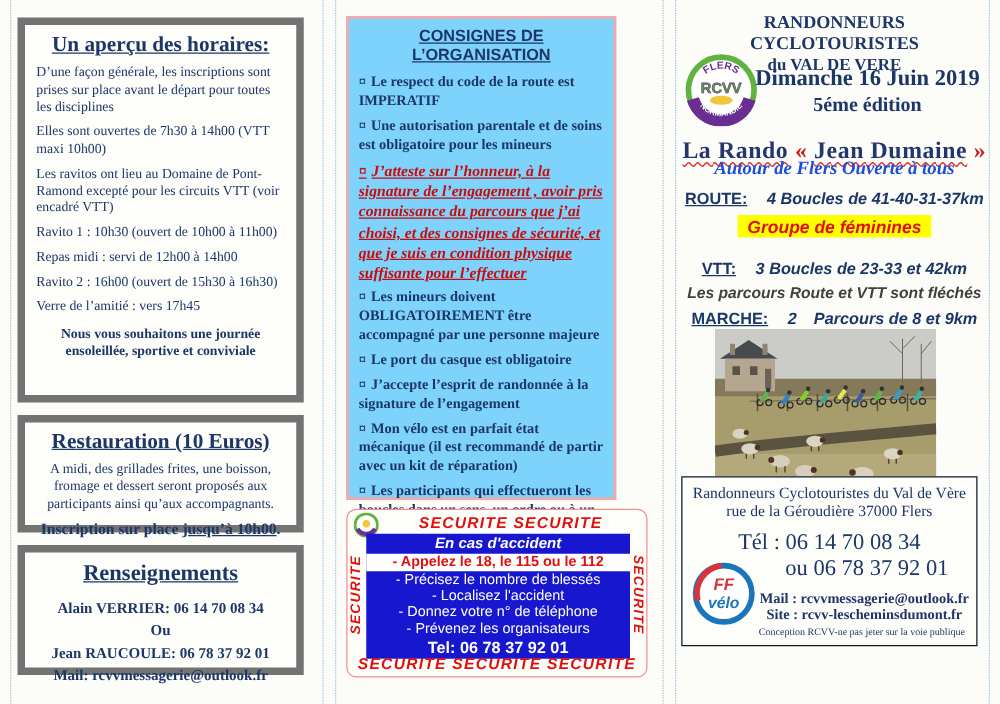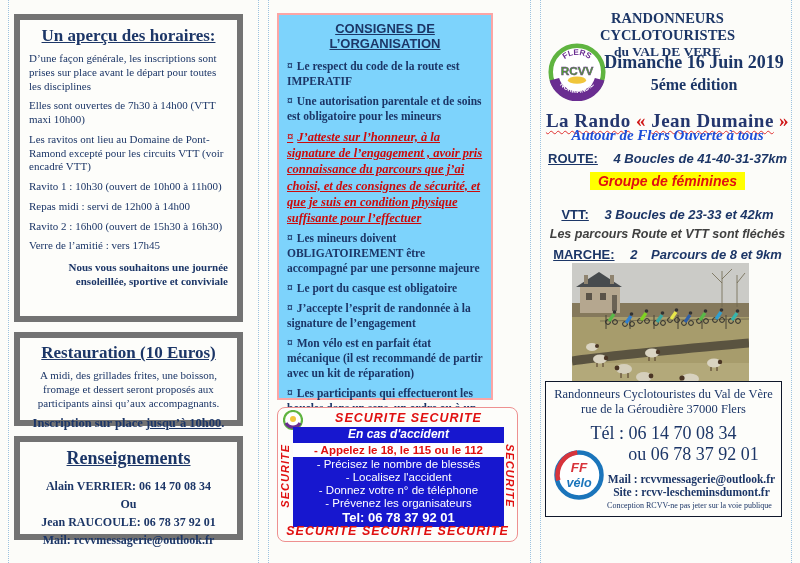--- a/index.html
+++ b/index.html
@@ -7,21 +7,21 @@
         font-family:"Liberation Serif",serif;color:#1C3667;}
   .fold{position:absolute;top:0;bottom:0;width:0;border-left:1px dotted #9CC2E0;}
 
   
   .gbox{position:absolute;left:14px;width:229px;background:#FDFDFA;border:6px solid #737373;box-sizing:border-box;}
   .box-hours{top:14px;height:308px;padding:4px 9px;}
   .box-resto{top:332px;height:94px;padding:3px 8px;text-align:center;}
   .box-info{top:436px;height:104px;padding:4px 8px;text-align:center;}
   .gbox h2{margin:2px 0 6px;font-size:17px;text-align:center;text-decoration:underline;font-weight:bold;}
   .box-hours p{margin:0 0 6px;font-size:11px;line-height:1.25;}
-  .closing{font-size:15px;font-weight:bold;text-align:right;line-height:1.2;margin-top:8px !important;}
+  .closing{font-size:15px;font-weight:bold;text-align:center;line-height:1.2;margin-top:8px !important;}
   .resto-body{margin:2px 0 6px;font-size:11px;line-height:1.25;}
   .resto-note{margin:0;font-size:12.5px;font-weight:bold;}
   .u{text-decoration:underline;}
   .box-info p{margin:3px 0;font-size:12px;font-weight:bold;}
   .box-info h2{margin-bottom:10px;font-size:18px;}
 
   
   .consignes{position:absolute;left:277px;top:13px;width:216px;height:387px;box-sizing:border-box;
              border:2px solid #fca5a5;background:#7dd3fc;padding:4px 8px;}
   .consignes h2{margin:2px 0 8px;text-align:center;font-family:"Liberation Sans",sans-serif;

